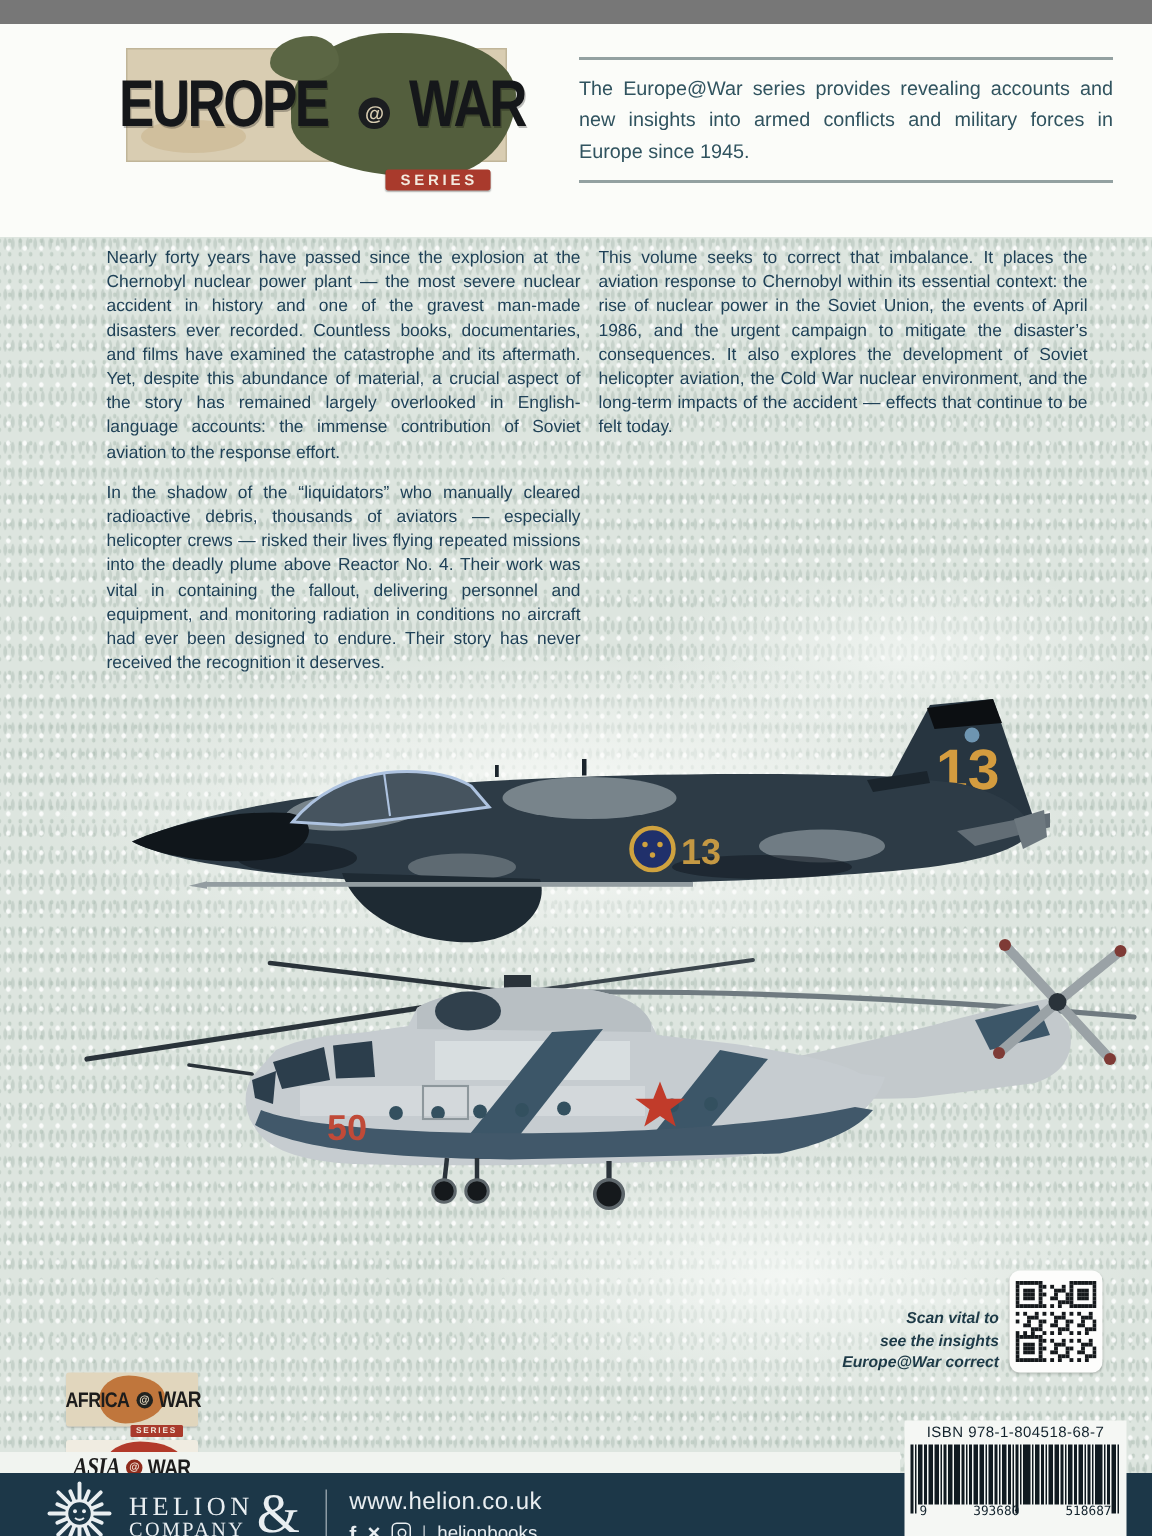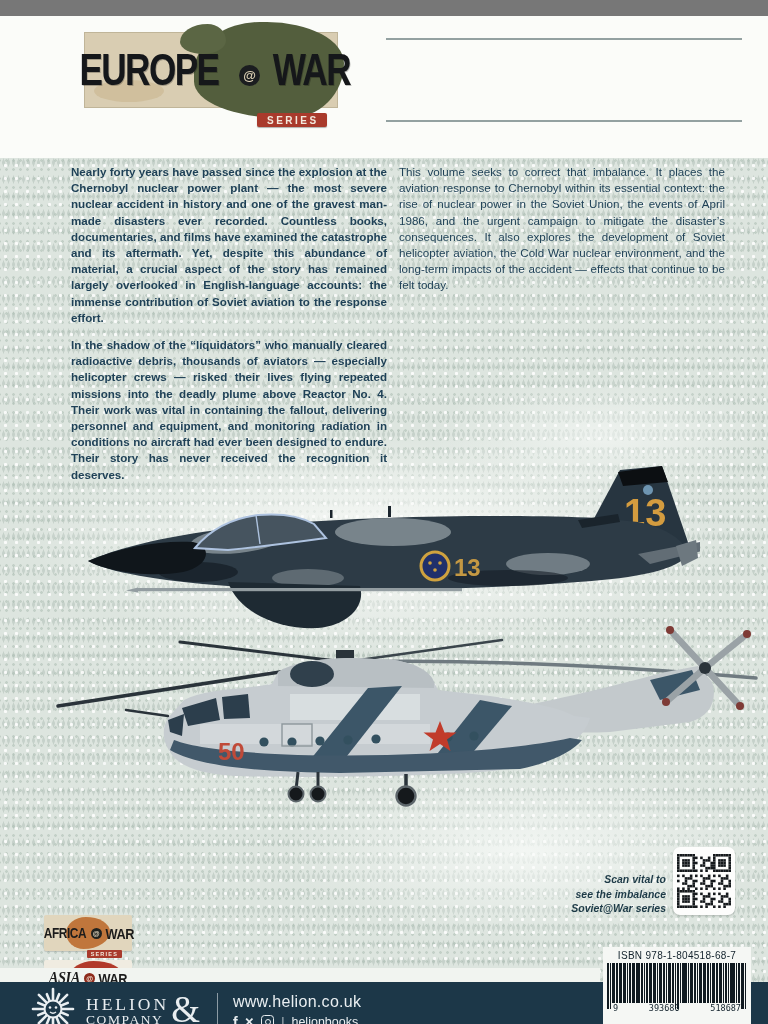--- a/index.html
+++ b/index.html
@@ -36,21 +36,21 @@
     font-size:10px;font-weight:700;letter-spacing:2.5px;padding:2px 8px 1px 10px;border-radius:2px;
     box-shadow:0 1px 1px rgba(0,0,0,.3);}
   .rule{position:absolute;left:386px;width:356px;height:1.5px;background:#93a1a1;}
   .r-top{top:22px;} .r-bot{top:104px;}
   .tagline{position:absolute;left:386px;top:33px;width:356px;font-size:13.2px;line-height:1.58;
     color:#30535f;text-align:justify;}
 
   
   .col{position:absolute;top:148px;font-size:11.6px;line-height:16.2px;color:#1f4157;text-align:justify;}
   .col p{margin:0 0 11px 0;}
-  .col-l{left:71px;width:316px;font-weight:bold;}
+  .col-l{left:71px;width:316px;}
   .col-r{left:399px;width:326px;}
 
   
   .jet-art{position:absolute;left:78px;top:438px;pointer-events:none;}
   .heli-art{position:absolute;left:50px;top:604px;pointer-events:none;}
 
   
   .qr-caption{position:absolute;left:556px;top:856px;width:110px;text-align:right;
     font-style:italic;font-weight:700;font-size:10.5px;line-height:1.4;color:#1d3a47;}
   .qr-box{position:absolute;left:673px;top:831px;width:62px;height:68px;background:#fdfdfc;border-radius:7px;
@@ -131,20 +131,21 @@
     <span class="mapC"></span>
     <span class="logo-text">
       <span class="logo-word">EUROPE</span>
       <span class="logo-at">@</span>
       <span class="logo-word">WAR</span>
     </span>
   </div>
   <div class="series-badge">SERIES</div>
 
   <div class="rule r-top"></div>
+  <div class="tagline">The Europe@War series provides revealing accounts and new insights into armed conflicts and military forces in Europe since 1945.</div>
   <div class="rule r-bot"></div>
 
   <div class="col col-l">
     <p>Nearly forty years have passed since the explosion at the Chernobyl nuclear power plant — the most severe nuclear accident in history and one of the gravest man-made disasters ever recorded. Countless books, documentaries, and films have examined the catastrophe and its aftermath. Yet, despite this abundance of material, a crucial aspect of the story has remained largely overlooked in English-language accounts: the immense contribution of Soviet aviation to the response effort.</p>
     <p>In the shadow of the “liquidators” who manually cleared radioactive debris, thousands of aviators — especially helicopter crews — risked their lives flying repeated missions into the deadly plume above Reactor No. 4. Their work was vital in containing the fallout, delivering personnel and equipment, and monitoring radiation in conditions no aircraft had ever been designed to endure. Their story has never received the recognition it deserves.</p>
   </div>
   <div class="col col-r">
     <p>This volume seeks to correct that imbalance. It places the aviation response to Chernobyl within its essential context: the rise of nuclear power in the Soviet Union, the events of April 1986, and the urgent campaign to mitigate the disaster’s consequences. It also explores the development of Soviet helicopter aviation, the Cold War nuclear environment, and the long-term impacts of the accident — effects that continue to be felt today.</p>
   </div>
 
@@ -246,22 +247,22 @@
     <line x1="248" y1="152" x2="246" y2="170" stroke="#2a333a" stroke-width="3"></line>
     <line x1="268" y1="152" x2="268" y2="170" stroke="#2a333a" stroke-width="3"></line>
     <circle cx="246" cy="174" r="7.5" fill="#15191c" stroke="#5d666b" stroke-width="2"></circle>
     <circle cx="268" cy="174" r="7.5" fill="#15191c" stroke="#5d666b" stroke-width="2"></circle>
     <line x1="356" y1="154" x2="356" y2="172" stroke="#2a333a" stroke-width="3.5"></line>
     <circle cx="356" cy="176" r="9.5" fill="#15191c" stroke="#5d666b" stroke-width="2.4"></circle>
   </svg>
 
   <div class="qr-caption">
     <div>Scan vital to</div>
-    <div>see the imbalance</div>
-    <div>Soviet@War series</div>
+    <div>see the insights</div>
+    <div>Europe@War correct</div>
   </div>
   <div class="qr-box">
     <svg id="qr-svg" width="54" height="54" viewBox="0 0 54 54">
         <rect x="0.00" y="0.00" width="2.57" height="2.57" fill="#15191c"></rect>
         <rect x="0.00" y="2.57" width="2.57" height="2.57" fill="#15191c"></rect>
         <rect x="0.00" y="5.14" width="2.57" height="2.57" fill="#15191c"></rect>
         <rect x="0.00" y="7.71" width="2.57" height="2.57" fill="#15191c"></rect>
         <rect x="0.00" y="10.29" width="2.57" height="2.57" fill="#15191c"></rect>
         <rect x="0.00" y="12.86" width="2.57" height="2.57" fill="#15191c"></rect>
         <rect x="0.00" y="15.43" width="2.57" height="2.57" fill="#15191c"></rect>

